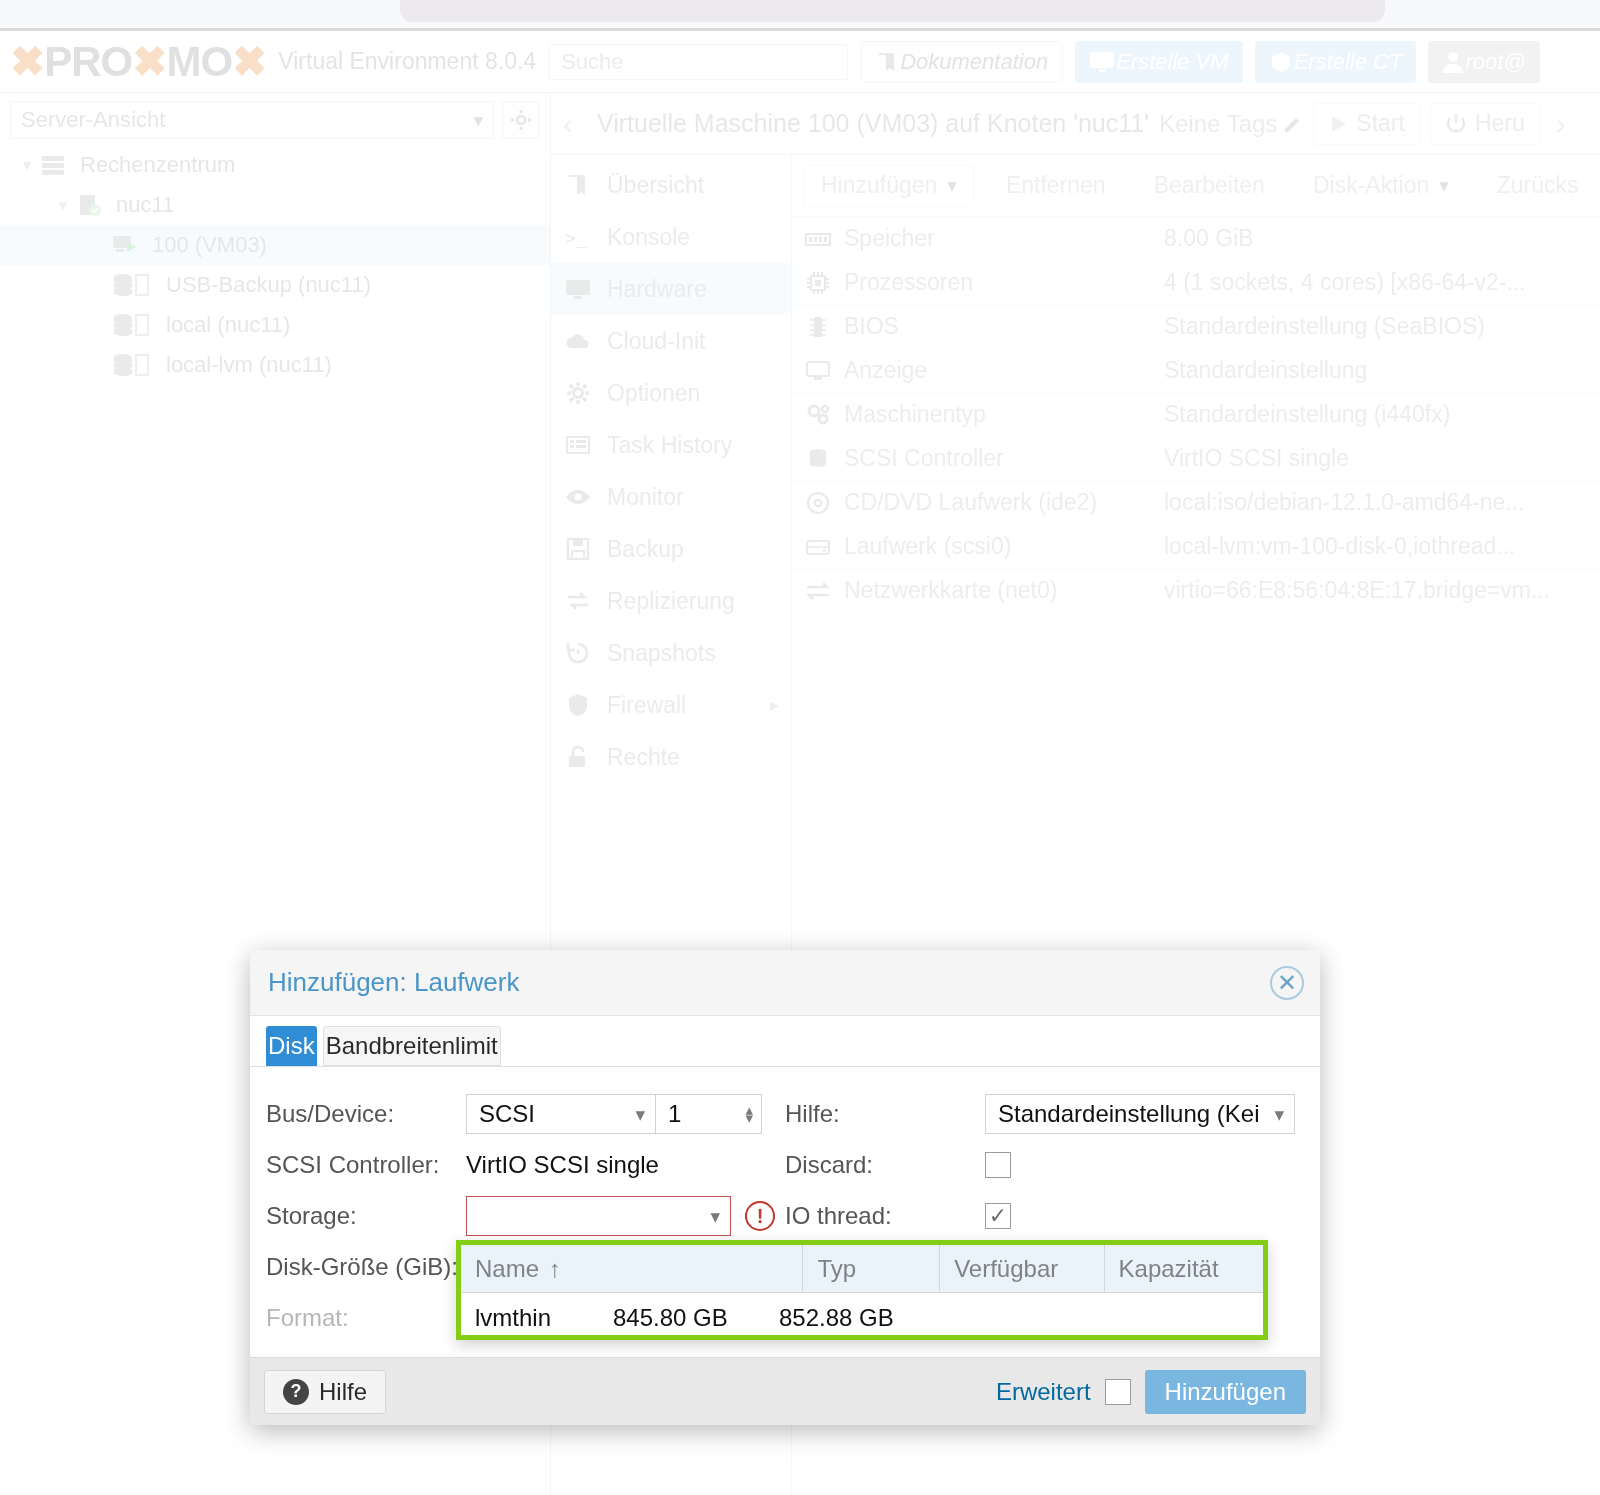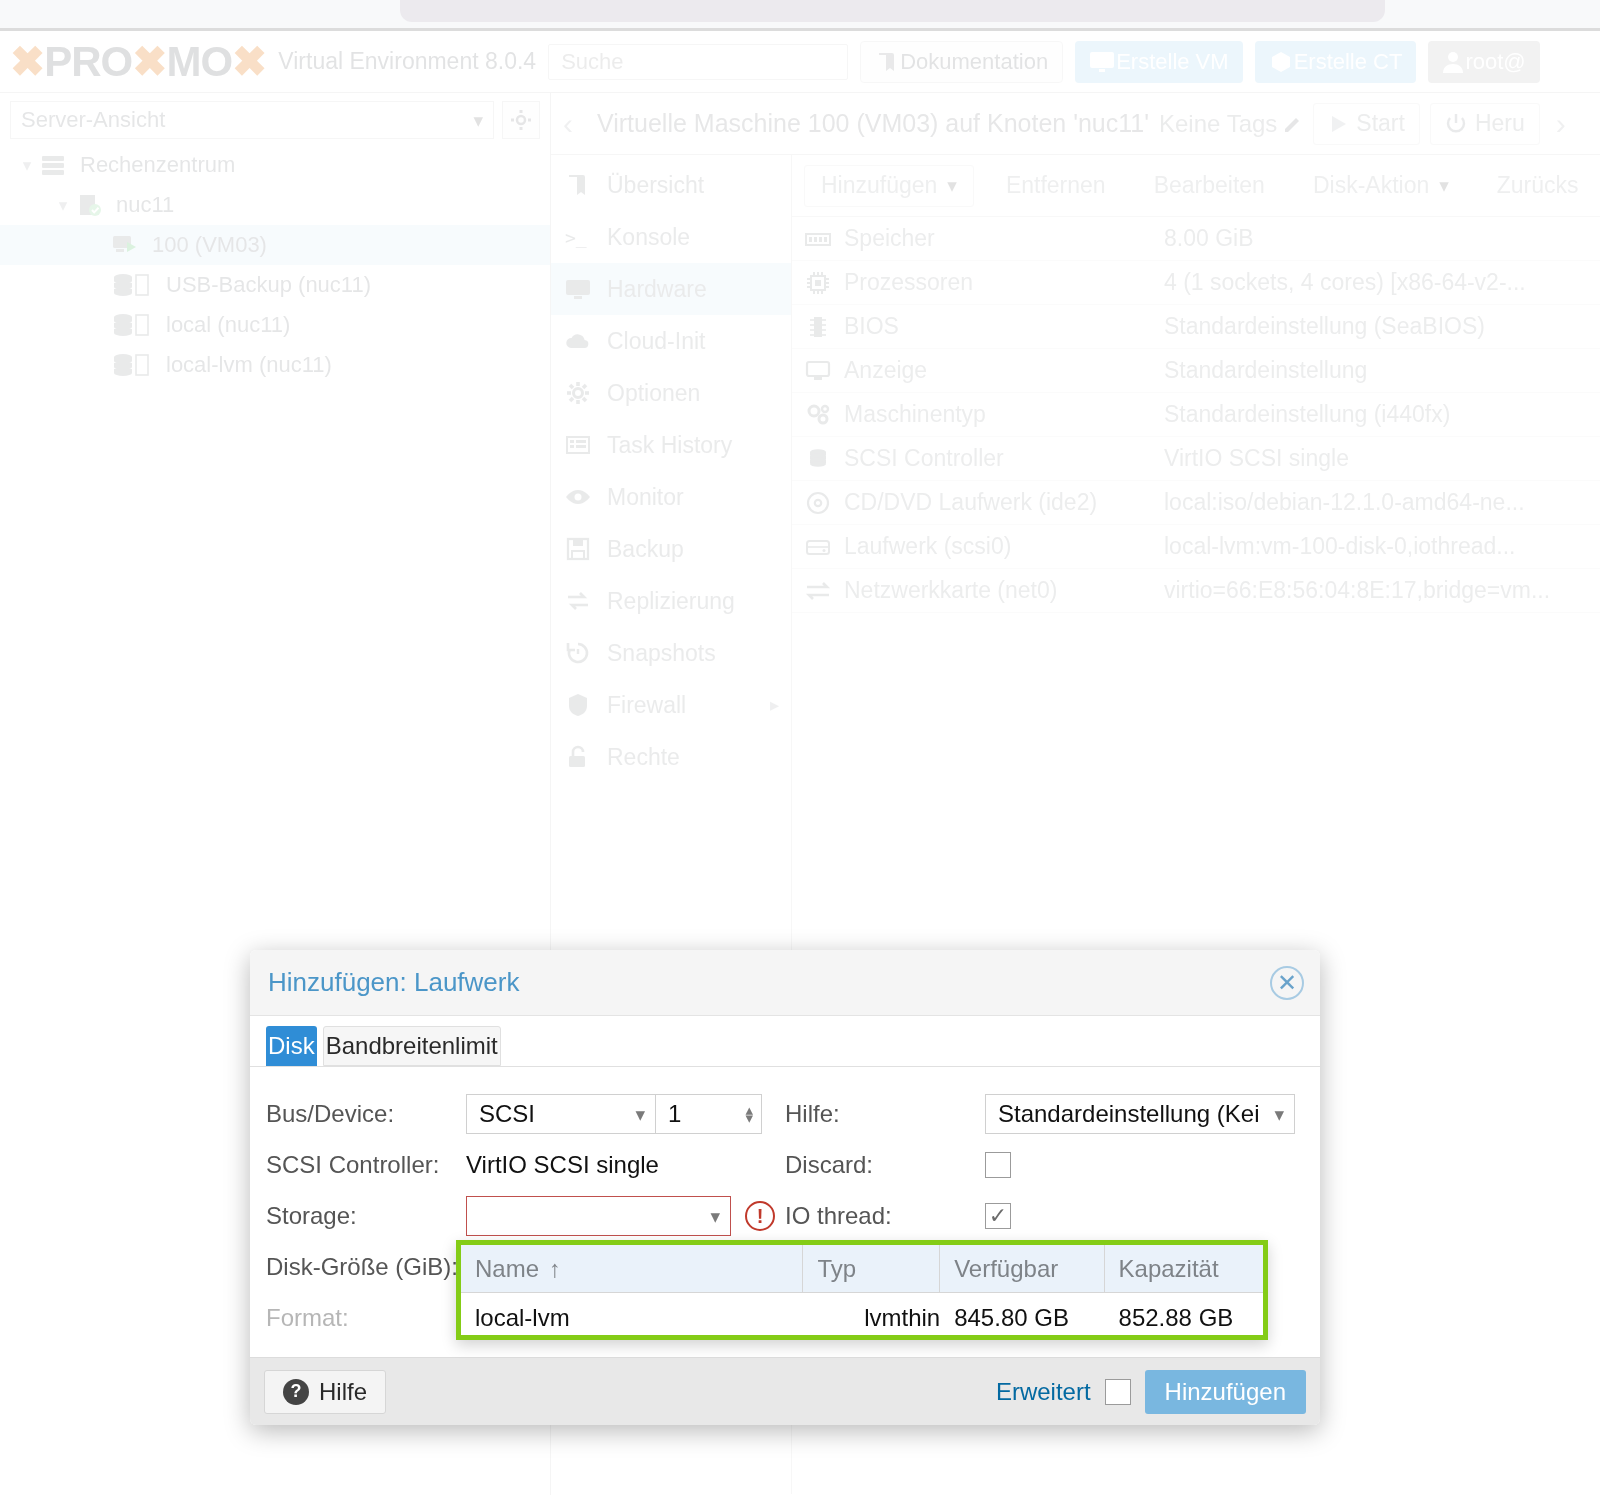--- a/index.html
+++ b/index.html
@@ -49,21 +49,21 @@
   #header-version { font-size: 23px; color: #7c7f83; margin-left: 12px; }
   #header-search {
     margin-left: 12px; width: 300px; height: 36px;
     border: 1px solid #d4d4d4; background: #fff; border-radius: 2px;
     display: flex; align-items: center; padding-left: 12px;
     font-size: 22px; color: #a9a9a9;
   }
   .hbtn {
     height: 42px; margin-left: 12px; border-radius: 4px;
     display: flex; align-items: center; gap: 1px; padding: 0 14px;
-    font-size: 22px; white-space: nowrap;
+    font-size: 22px; white-space: nowrap; font-style: italic;
   }
   .hbtn.plain { background: #fafafa; border: 1px solid #dcdcdc; color: #7c7f83; }
   .hbtn.blue  { background: #a8d4ef; color: #fff; }
   .hbtn.grey  { background: #c2c2c2; color: #fff; }
 
   
   #sidebar {
     position: absolute; left: 0; top: 62px; width: 551px; height: 1402px;
     background: #fff; border-right: 1px solid #d0d0d0;
   }
@@ -202,21 +202,21 @@
     box-shadow: 0 5px 14px rgba(0,0,0,0.18); z-index: 40;
   }
   #sd-head {
     display: flex; height: 48px; background: #eaf2fa;
     border-bottom: 1px solid #d6d6d6; font-size: 24px; color: #7e8388;
   }
   .sd-h { display: flex; align-items: center; padding-left: 14px; border-right: 1px solid #d6d6d6; }
   .sd-h:last-child { border-right: none; }
   #sd-row { display: flex; height: 50px; align-items: center; font-size: 24px; color: #111; }
   .sd-c { padding-left: 14px; }
-  .w-name { width: 346px; } .w-typ { width: 138px; text-align: right; }
+  .w-name { width: 346px; } .w-typ { width: 138px; }
   .w-avail { width: 166px; } .w-cap { width: 160px; }
 
   #dlg-footer {
     position: absolute; left: 0; bottom: 0; width: 1070px; height: 68px;
     background: #e8e8e8; border-top: 1px solid #dcdcdc; border-radius: 0 0 6px 6px;
     display: flex; align-items: center; justify-content: space-between; padding: 0 14px;
   }
   #help-btn {
     display: flex; align-items: center; gap: 10px; height: 44px; padding: 0 18px;
     background: #f4f4f4; border: 1px solid #d6d6d6; border-radius: 3px;
@@ -808,18 +808,17 @@
   <div id="sd-head">
     <div class="sd-h w-name">
       <span>Name</span>
       <span style="margin-left:10px">↑</span>
     </div>
     <div class="sd-h w-typ">Typ</div>
     <div class="sd-h w-avail">Verfügbar</div>
     <div class="sd-h w-cap">Kapazität</div>
   </div>
   <div id="sd-row">
-    <div class="sd-c w-name">local-lvm</div>
     <div class="sd-c w-typ">lvmthin</div>
     <div class="sd-c w-avail">845.80 GB</div>
     <div class="sd-c w-cap">852.88 GB</div>
   </div>
 </div>
 
 </body></html>

